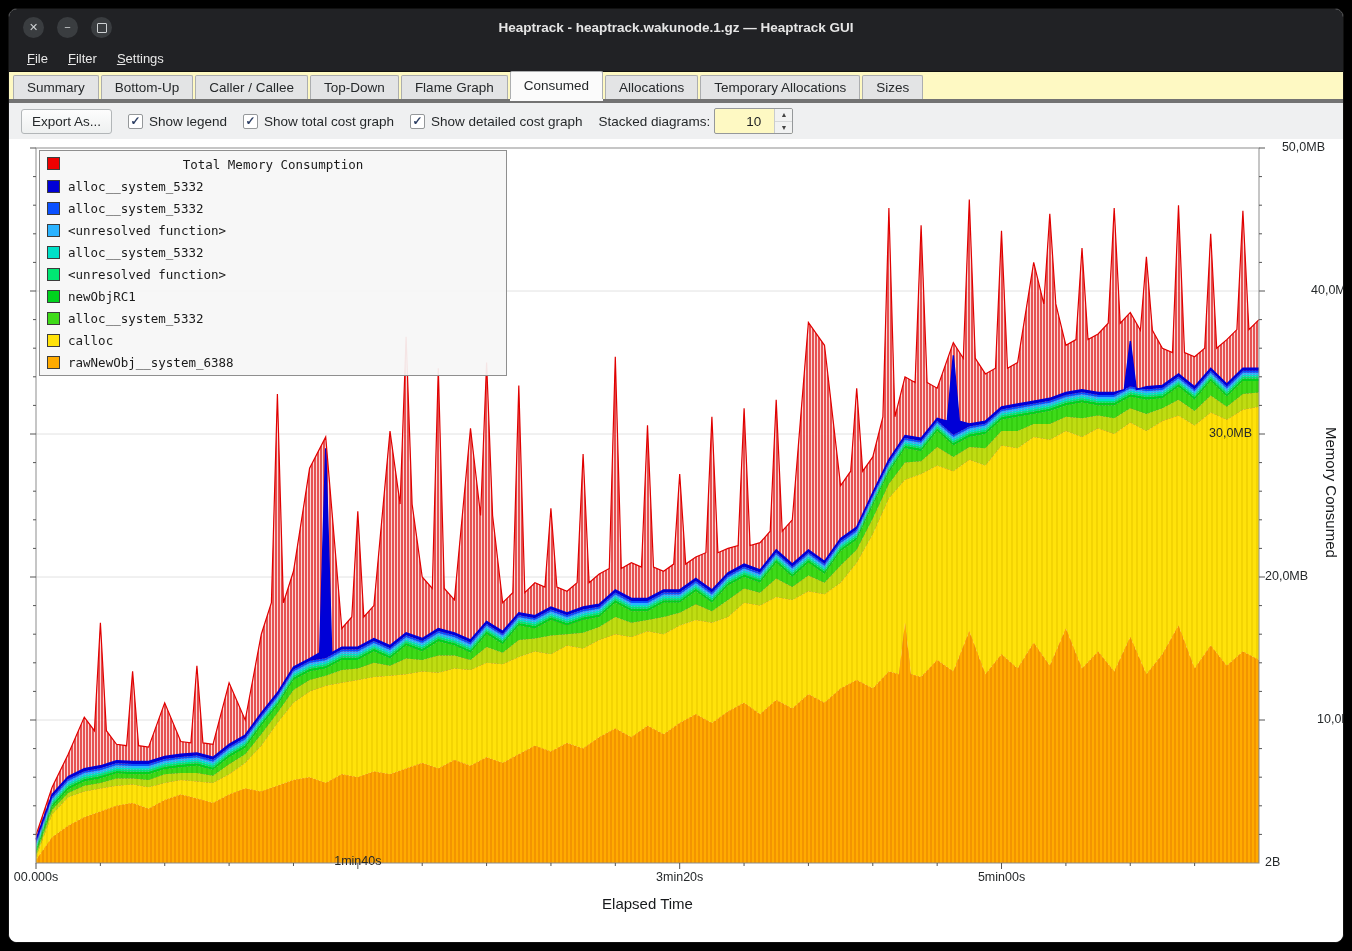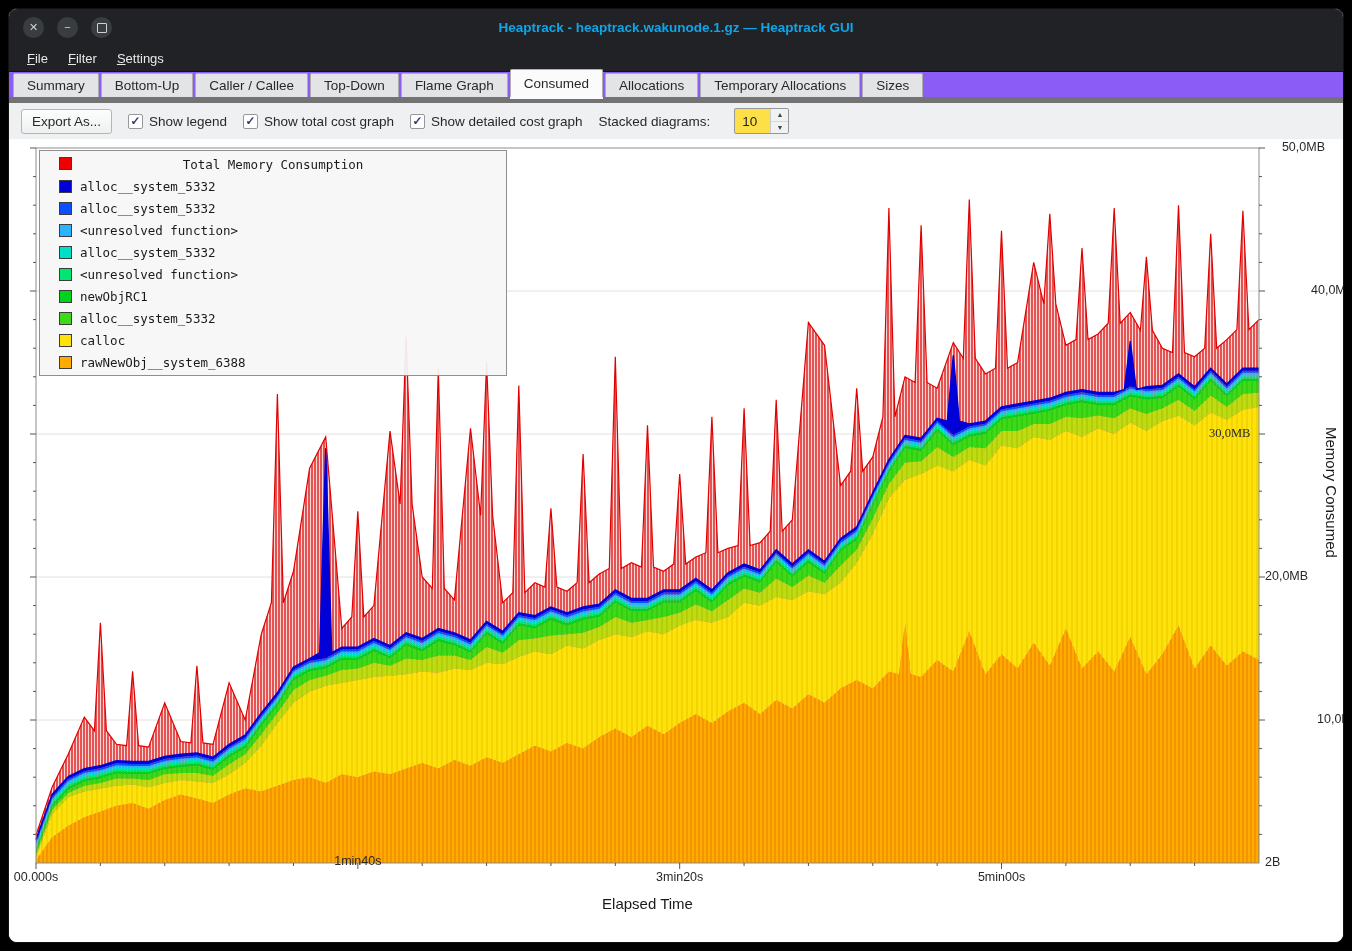--- a/index.html
+++ b/index.html
@@ -5,52 +5,52 @@
   html,body{margin:0;padding:0;background:#000;width:1352px;height:951px;position:relative;
     font-family:"Liberation Sans",sans-serif;-webkit-font-smoothing:antialiased;}
   .window{position:absolute;inset:8px;background:#eff0f1;border-radius:9px;overflow:hidden;
     display:flex;flex-direction:column;border:1px solid #111;box-sizing:border-box;}
   
   .titlebar{height:37px;background:#212225;display:flex;align-items:center;position:relative;flex:0 0 auto;}
   .win-buttons{position:absolute;left:14px;top:0;height:100%;display:flex;align-items:center;gap:13px;}
   .win-btn{width:21px;height:21px;border-radius:50%;background:#3a3d40;color:#cfd2d4;display:flex;
     align-items:center;justify-content:center;font-size:11px;line-height:1;}
   .max-glyph{width:8px;height:8px;border:1.5px solid #cfd2d4;border-radius:1px;display:block;}
-  .title{flex:1;text-align:center;color:#0ea5e9;font-weight:bold;font-size:13.5px;}
+  .title{flex:1;text-align:center;color:#e5e5e5;font-weight:bold;font-size:13.5px;}
   
   .menubar{height:25px;background:#212225;display:flex;align-items:center;padding-left:8px;
     border-bottom:1px solid #121212;flex:0 0 auto;}
   .menu-item{color:#e8e8e8;font-size:13px;padding:3px 10px;}
   .menu-item u{text-decoration:underline;}
   
-  .tabbar{background:#8b5cf6;display:flex;align-items:flex-end;padding:5px 8px 0 4px;
-    border-bottom:6px solid #737373;height:31px;box-sizing:border-box;flex:0 0 auto;}
+  .tabbar{background:#fef9c3;display:flex;align-items:flex-end;padding:5px 8px 0 4px;
+    border-bottom:4px solid #737373;height:31px;box-sizing:border-box;flex:0 0 auto;}
   .tab{font-size:13.5px;color:#26292b;background:#e3e4e5;border:1px solid #acaeb0;border-bottom:none;
     padding:4px 13px;margin-right:2px;border-radius:2px 2px 0 0;white-space:nowrap;}
   .tab.selected{background:#fbfbfb;padding:6px 13px;box-shadow:0 2px 0 #fbfbfb;}
   
   .toolbar{height:36px;display:flex;align-items:center;gap:16px;padding:0 12px;background:#eff0f1;flex:0 0 auto;}
   .btn{background:linear-gradient(#fdfdfd,#eef0f0);border:1px solid #b2b6b8;border-radius:3px;
     padding:4px 10px;font-size:13.5px;color:#26292b;}
   .checkbox{display:flex;align-items:center;gap:6px;font-size:13.5px;color:#26292b;}
   .checkbox .box{width:15px;height:15px;background:#fff;border:1px solid #95989a;border-radius:2px;
     display:flex;align-items:center;justify-content:center;font-size:12px;color:#2c3e63;font-weight:bold;box-sizing:border-box;}
-  .spingroup{display:flex;align-items:center;gap:24px;font-size:13.5px;color:#26292b;}
-  .spin{display:flex;align-items:stretch;height:24px;border:1px solid #95989a;border-radius:2px;background:#fde047;overflow:hidden;}
+  .spingroup{display:flex;align-items:center;gap:4px;font-size:13.5px;color:#26292b;}
+  .spin{display:flex;align-items:stretch;height:24px;border:1px solid #95989a;border-radius:2px;background:#fef9c3;overflow:hidden;padding-left:24px;}
   .spin .val{width:28px;display:flex;align-items:center;padding-left:7px;font-size:13.5px;color:#1d1f21;}
   .spin .arrows{width:17px;border-left:1px solid #c9cccd;display:flex;flex-direction:column;}
   .spin .arrows .sp{flex:1;display:flex;align-items:center;justify-content:center;font-size:7px;
     color:#444;background:#f1f2f2;line-height:1;}
   .spin .arrows .sp:first-child{border-bottom:1px solid #d6d8d9;}
   
   .chart{flex:1;position:relative;background:#ffffff;overflow:hidden;}
   .chart svg{position:absolute;left:17px;top:-1px;}
   .legend{position:absolute;left:30px;top:11px;width:468px;background:rgba(246,246,246,0.93);
     border:1px solid #8f8f8f;font-family:"DejaVu Sans Mono",monospace;font-size:12.5px;color:#1a1a1a;
-    padding:2px 12px;box-sizing:border-box;z-index:5;}
+    padding:2px 0;box-sizing:border-box;z-index:5;}
   .legend-row{display:flex;align-items:center;gap:8px;height:22px;padding:0 7px;}
   .legend-row .sw{width:13px;height:13px;border:1px solid #3c3c3c;flex:0 0 auto;box-sizing:border-box;}
   .legend-title{position:relative;justify-content:center;}
   .legend-title .sw{position:absolute;left:7px;top:4px;}
   .axis-label{position:absolute;font-size:12.5px;color:#26292b;white-space:nowrap;}
   .xlab{width:90px;text-align:center;}
   .ylab{width:60px;text-align:left;}
   .axis-title{position:absolute;font-size:15px;color:#17191b;}
   #xlabel{left:27px;width:1223px;text-align:center;top:756px;}
   #ylabel{left:1314px;top:288px;writing-mode:vertical-rl;}
@@ -269,21 +269,21 @@
         <div class="legend-row">
           <span class="sw" style="background: rgb(255, 171, 0);"></span>
           <span>rawNewObj__system_6388</span>
         </div>
       </div>
     <div class="axis-title" id="xlabel">Elapsed Time</div>
     <div class="axis-title" id="ylabel">Memory Consumed</div>
   <div class="axis-label ylab" style="left: 1256px; top: 716px;">2B</div>
       <div class="axis-label ylab" style="left: 1308px; top: 573px;">10,0MB</div>
       <div class="axis-label ylab" style="left: 1256px; top: 430px;">20,0MB</div>
-      <div class="axis-label ylab" style="left: 1200px; top: 287px; font-family: Liberation Serif, serif;">30,0MB</div>
+      <div class="axis-label ylab" style="left: 1200px; top: 287px;">30,0MB</div>
       <div class="axis-label ylab" style="left: 1302px; top: 144px;">40,0MB</div>
       <div class="axis-label ylab" style="left: 1256px; top: 1px; text-align: right;">50,0MB</div>
       <div class="axis-label xlab" style="left: -18px; top: 731px;">00.000s</div>
       <div class="axis-label xlab" style="left: 303.842px; top: 715px;">1min40s</div>
       <div class="axis-label xlab" style="left: 625.684px; top: 731px;">3min20s</div>
       <div class="axis-label xlab" style="left: 947.526px; top: 731px;">5min00s</div>
     </div>
 
 </div>
 

